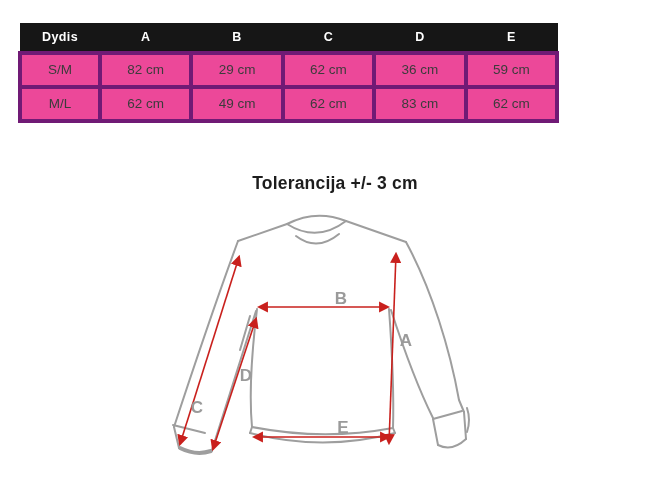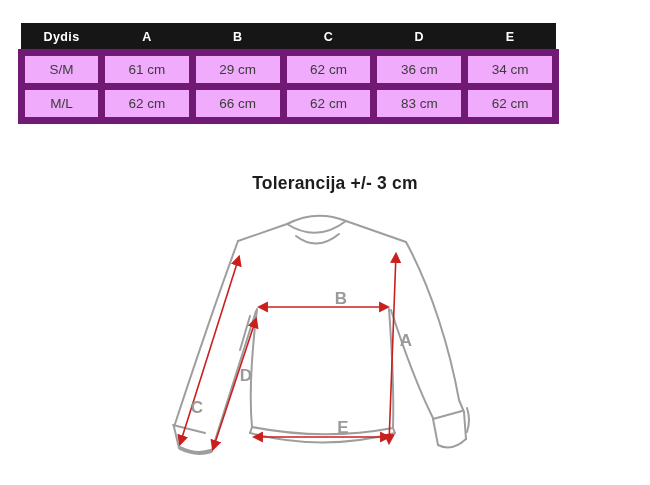--- a/index.html
+++ b/index.html
@@ -19,24 +19,24 @@
     table-layout:fixed;
   }
   table.size-table col.first { width:80px; }
   table.size-table th {
     background:#161616; color:#ffffff;
     font-size:12.5px; font-weight:700; letter-spacing:.4px;
     height:29px; text-align:center;
     border:1px solid #161616;
   }
   table.size-table td {
-    background:#f0abfc; color:#3c3c3c;
+    background:#ec4899; color:#3c3c3c;
     font-size:13.5px; font-weight:400;
     height:34px; text-align:center; vertical-align:middle;
-    border:7px solid #701a75;
+    border:4px solid #701a75;
   }
   
   .tolerance-title {
     position:absolute; top:173px; left:10px; width:650px;
     text-align:center;
     font-size:17.5px; font-weight:700; color:#1d1d1d;
     letter-spacing:.2px;
   }
   
   svg.garment-diagram {
@@ -66,30 +66,30 @@
       <th>A</th>
       <th>B</th>
       <th>C</th>
       <th>D</th>
       <th>E</th>
     </tr>
   </thead>
   <tbody>
     <tr>
       <td>S/M</td>
-      <td>61 cm</td>
+      <td>82 cm</td>
       <td>29 cm</td>
       <td>62 cm</td>
       <td>36 cm</td>
-      <td>34 cm</td>
+      <td>59 cm</td>
     </tr>
     <tr>
       <td>M/L</td>
       <td>62 cm</td>
-      <td>66 cm</td>
+      <td>49 cm</td>
       <td>62 cm</td>
       <td>83 cm</td>
       <td>62 cm</td>
     </tr>
   </tbody>
 </table>
 
 <div class="tolerance-title">Tolerancija +/- 3 cm</div>
 
 <svg class="garment-diagram" viewBox="0 195 650 290">

